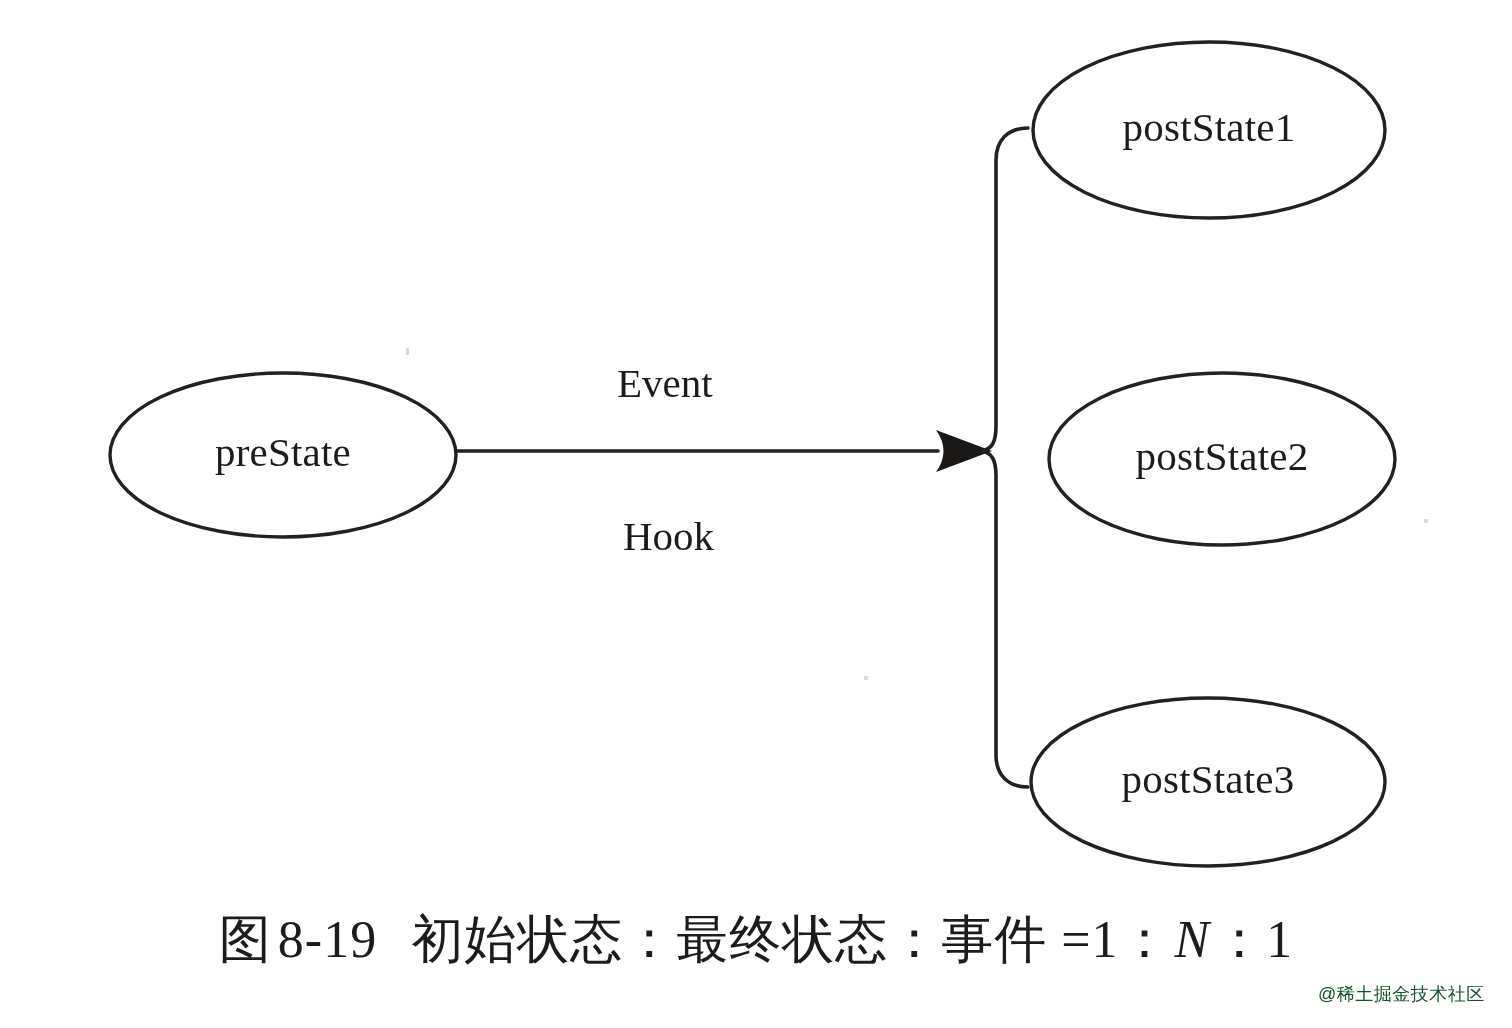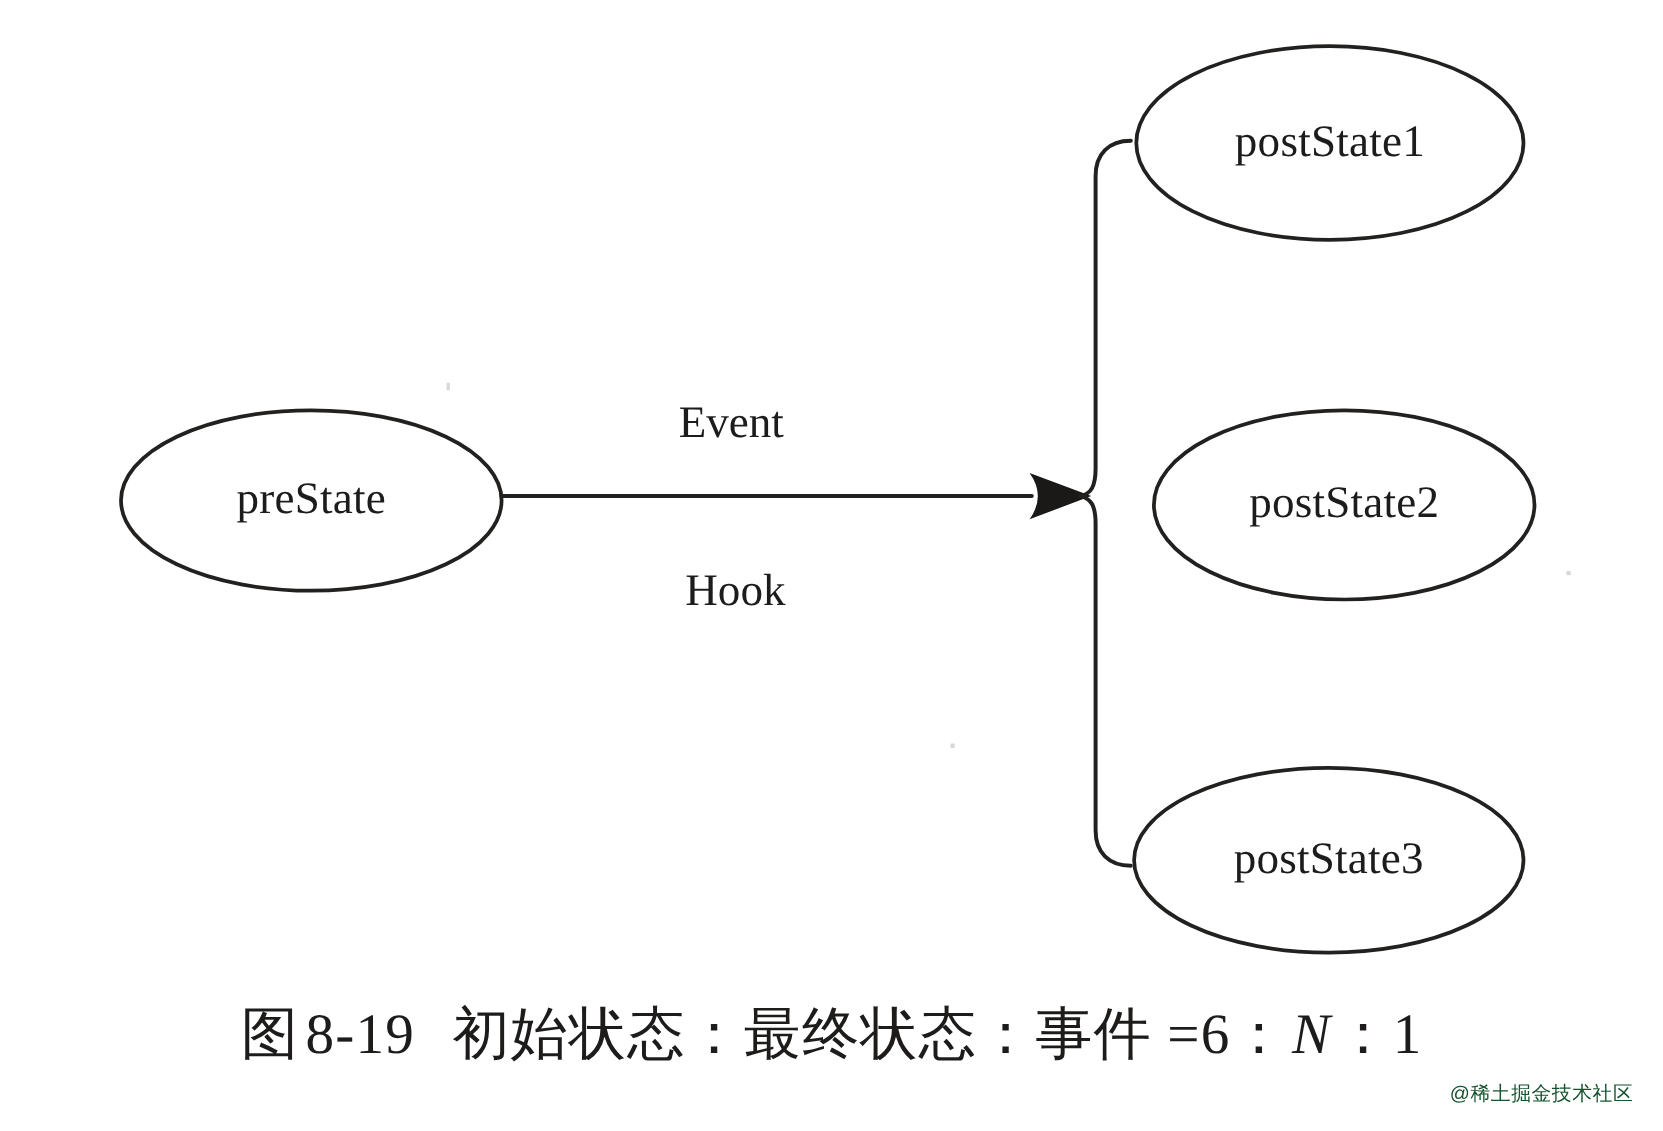--- a/index.html
+++ b/index.html
@@ -137,18 +137,18 @@
       <text class="node-label" x="1208" y="784">postState3</text>
     </g>
 
   </svg>
 
   <div class="speck" style="left:406px; top:348px;"></div>
   <div class="speck" style="left:1424px; top:519px; width:4px; height:4px;"></div>
   <div class="speck" style="left:864px; top:676px; width:4px; height:4px;"></div>
 
   <div id="caption">
-    <span class="cap-fig">图</span><span class="cap-num">8-19</span><span>初始状态：最终状态：事件 =6：</span><span class="cap-italic">N</span><span>：1</span>
+    <span class="cap-fig">图</span><span class="cap-num">8-19</span><span>初始状态：最终状态：事件 =1：</span><span class="cap-italic">N</span><span>：1</span>
   </div>
 
   <div id="watermark">@稀土掘金技术社区</div>
 
 </div>
 
 </body></html>

